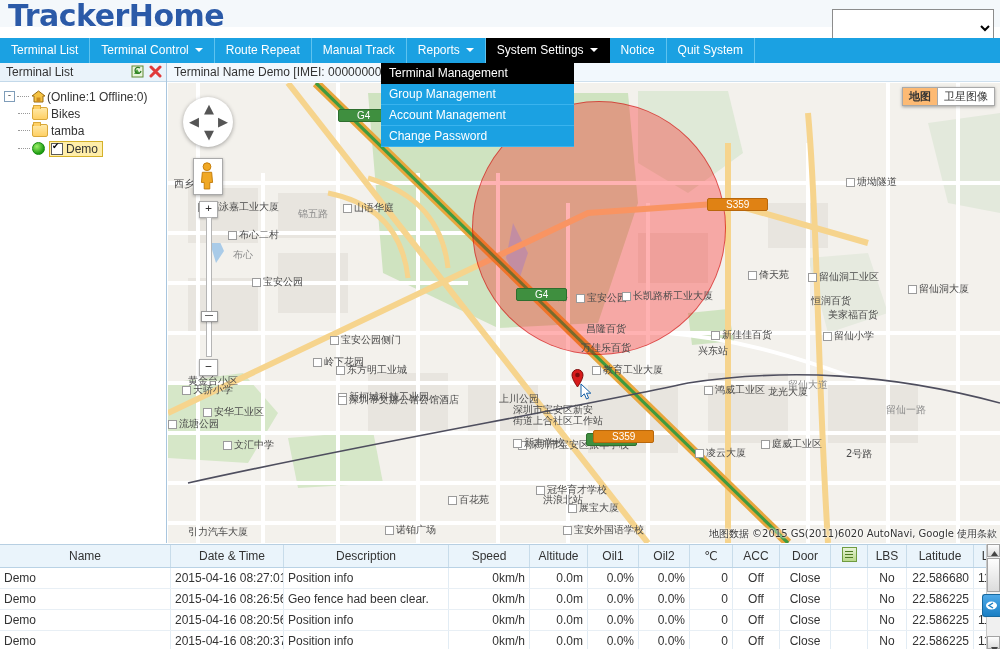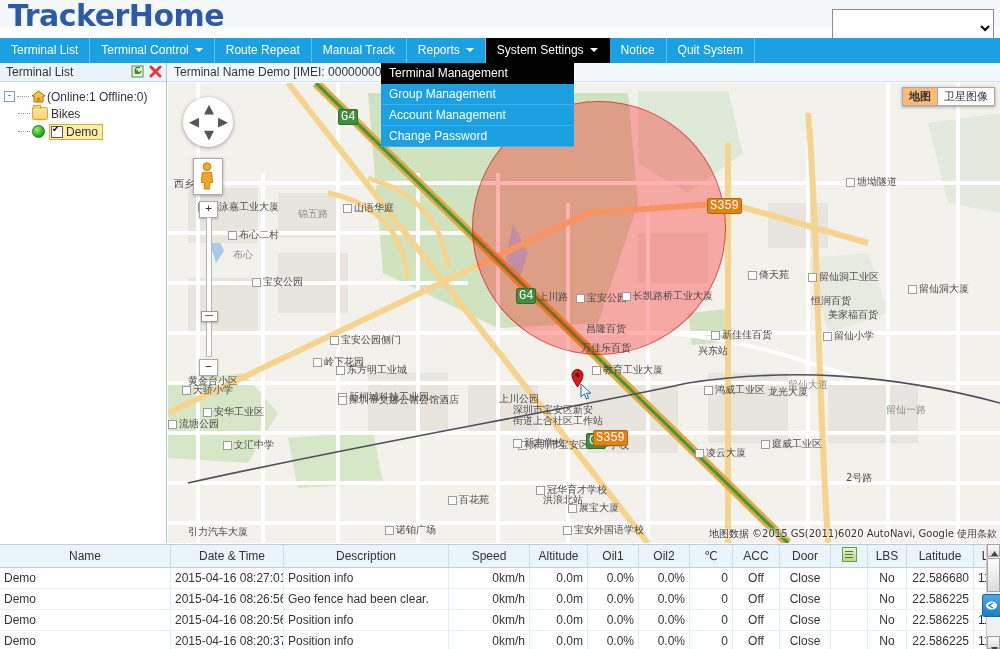--- a/index.html
+++ b/index.html
@@ -75,22 +75,22 @@
            padding-left:7px;box-sizing:border-box;white-space:nowrap;overflow:hidden;}
 
   
   .map{position:absolute;left:168px;top:83px;width:832px;height:460px;overflow:hidden;background:#f2efe9;}
   .map-bg{position:absolute;left:0;top:0;width:832px;height:460px;}
   .lbl{position:absolute;font-size:10px;color:#4a4a4a;white-space:nowrap;
        font-family:"DejaVu Sans","Liberation Sans",sans-serif;}
   .lbl.rd{color:#8a8a8a;}
   .poi{display:inline-block;width:7px;height:7px;border:1px solid #9b9b9b;background:#fff;
        vertical-align:middle;margin-right:2px;}
-  .shield{position:absolute;font-size:12px;color:#fff;background:#3f8f3f;border:1px solid #2e6e2e;
-          padding:0 2px;border-radius:2px;font-family:Liberation Mono, monospace;}
+  .shield{position:absolute;font-size:10px;color:#fff;background:#3f8f3f;border:1px solid #2e6e2e;
+          padding:0 18px;border-radius:2px;}
   .shield.orange{background:#e08214;border-color:#b8670c;}
   .geofence{position:absolute;left:304px;top:18px;width:252px;height:252px;border-radius:50%;
             background:rgba(255,0,0,.30);border:1px solid rgba(200,0,0,.55);}
   .marker{position:absolute;left:403px;top:285px;width:13px;height:20px;}
   .cursor{position:absolute;left:412px;top:300px;width:12px;height:18px;}
   .maptype{position:absolute;right:5px;top:4px;display:flex;box-shadow:0 1px 3px rgba(0,0,0,.35);}
   .mt-btn{height:17px;line-height:17px;padding:0 6px;font-size:11px;background:#fff;color:#333;
           border:1px solid #a9a9a9;cursor:pointer;font-family:"DejaVu Sans",sans-serif;}
   .mt-btn + .mt-btn{border-left:0;}
   .mt-btn.sel{background:#fdba74;font-weight:bold;}
@@ -197,20 +197,25 @@
             <path d="M7.5 1 L14 6 L12 6 L12 12 L3 12 L3 6 L1 6 Z" fill="#f5c243" stroke="#9a6d12"></path>
             <rect x="5.5" y="7.5" width="4" height="4.5" fill="#cf8d1c"></rect>
           </svg>
         </span>
         <span>(Online:1   Offline:0)</span>
       </div>
       <div class="tnode" style="padding-left:14px">
         <span class="dash"></span>
         <span class="folder"></span>
         <span>Bikes</span>
+      </div>
+      <div class="tnode" style="padding-left:14px">
+        <span class="dash"></span>
+        <span class="folder"></span>
+        <span>tamba</span>
       </div>
       <div class="tnode" style="padding-left:14px;margin-top:1px">
         <span class="dash"></span>
         <span class="greendot"></span>
         <span class="sel-node">
           <span class="cbox"></span>
           <span>Demo</span>
         </span>
       </div>
     </div>
@@ -334,21 +339,21 @@
         <div class="lbl" style="left: 580px; top: 185px;"><span class="poi"></span>倚天苑</div>
         <div class="lbl" style="left: 640px; top: 187px;"><span class="poi"></span>留仙洞工业区</div>
         <div class="lbl" style="left: 643px; top: 211px;">恒润百货</div>
         <div class="lbl" style="left: 660px; top: 225px;">美家福百货</div>
         <div class="lbl" style="left: 740px; top: 199px;"><span class="poi"></span>留仙洞大厦</div>
         <div class="lbl" style="left: 678px; top: 92px;"><span class="poi"></span>塘坳隧道</div>
         <div class="lbl" style="left: 655px; top: 246px;"><span class="poi"></span>留仙小学</div>
         <div class="lbl rd" style="left: 620px; top: 295px;">留仙大道</div>
         <div class="lbl" style="left: 536px; top: 300px;"><span class="poi"></span>鸿威工业区</div>
         <div class="lbl" style="left: 600px; top: 302px;">龙光大厦</div>
-        <div class="lbl" style="left: 678px; top: 388px;">2号路</div>
+        <div class="lbl" style="left: 678px; top: 364px;">2号路</div>
         <div class="lbl rd" style="left: 718px; top: 320px;">留仙一路</div>
       </div>
     <div id="map-shields">
         <div class="shield" style="left: 170px; top: 26px;">G4</div>
         <div class="shield" style="left: 348px; top: 205px;">G4</div>
         <div class="shield" style="left: 418px; top: 350px;">G4</div>
         <div class="shield orange" style="left: 539px; top: 115px;">S359</div>
         <div class="shield orange" style="left: 425px; top: 347px;">S359</div>
       </div>
 

